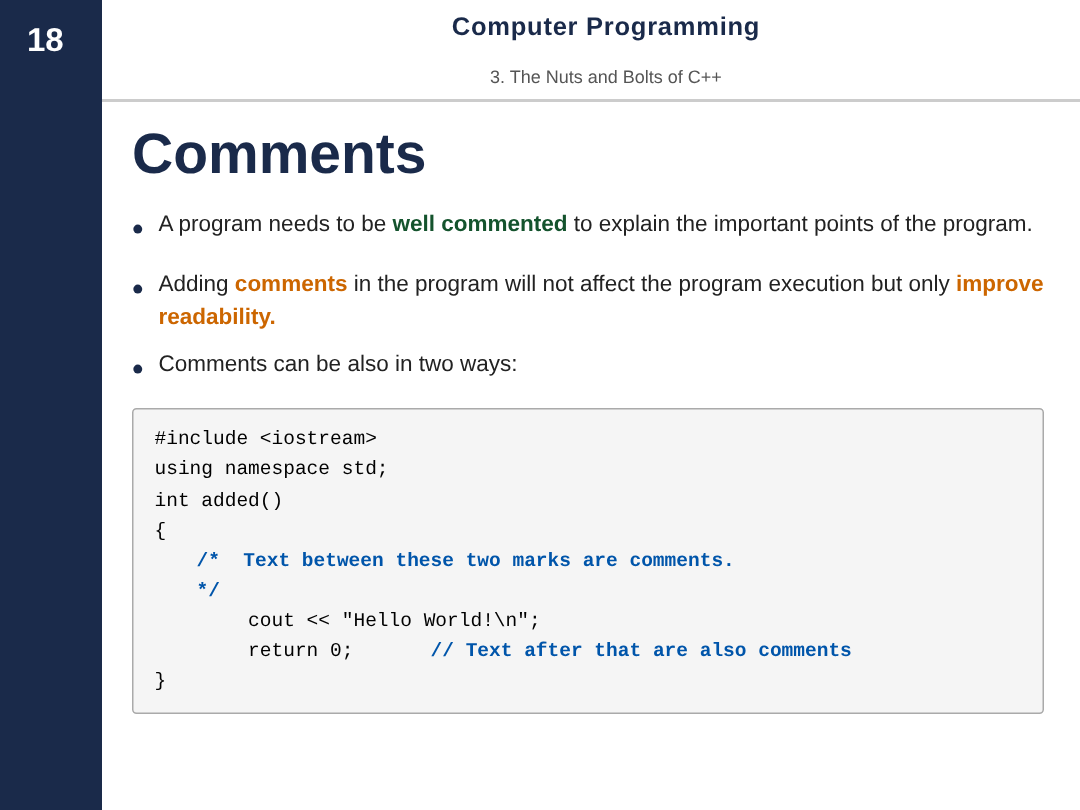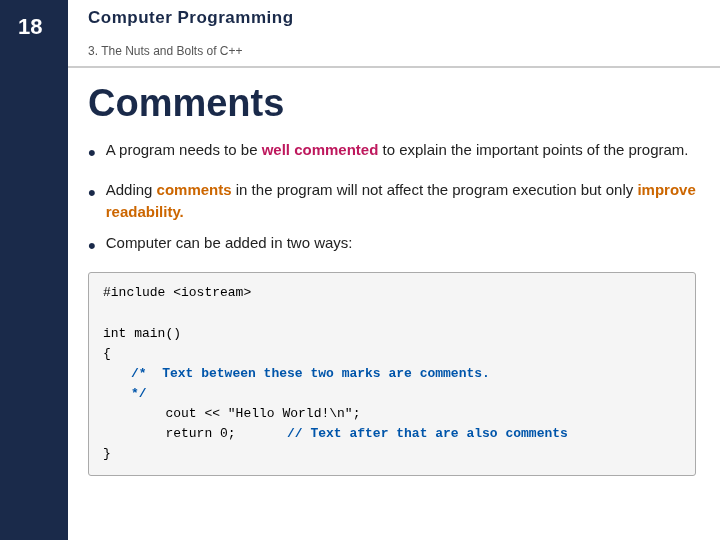--- a/index.html
+++ b/index.html
@@ -44,20 +44,21 @@
       top: 0;
       left: 68px;
       right: 0;
       height: 68px;
       background: #ffffff;
       border-bottom: 2px solid #cccccc;
       display: flex;
       flex-direction: column;
       justify-content: center;
       padding-left: 20px;
+      text-align: center;
     }
 
     .header-title {
       font-size: 17px;
       font-weight: bold;
       color: #1a2a4a;
       letter-spacing: 0.5px;
     }
 
     .header-subtitle {
@@ -109,21 +110,21 @@
 
     .bullet-dot {
       color: #1a2a4a;
       font-size: 22px;
       margin-right: 10px;
       margin-top: -2px;
       flex-shrink: 0;
     }
 
     .highlight-green {
-      color: #be185d;
+      color: #14532d;
       font-weight: bold;
     }
 
     .highlight-orange {
       color: #cc6600;
       font-weight: bold;
     }
 
     
     .code-block {
@@ -197,30 +198,30 @@
       <li class="bullet-item">
         <span class="bullet-dot">•</span>
         <span>
           Adding <span class="highlight-orange">comments</span> in the program will not affect the program execution but only <span class="highlight-orange">improve readability.</span>
         </span>
       </li>
 
       <li class="bullet-item">
         <span class="bullet-dot">•</span>
         <span>
-          Computer can be added in two ways:
+          Comments can be also in two ways:
         </span>
       </li>
 
     </ul>
 
     <div class="code-block">
       <span class="code-normal">#include &lt;iostream&gt;</span><br>
-      <br>
-      <span class="code-normal">int main()</span><br>
+      <span class="code-normal">using namespace std;</span><br>
+      <span class="code-normal">int added()</span><br>
       <span class="code-normal">{</span><br>
       <span class="code-comment">/*&nbsp; Text between these two marks are comments.</span><br>
       <span class="code-comment">*/</span><br>
       <span class="code-normal">&nbsp;&nbsp;&nbsp;&nbsp;&nbsp;&nbsp;&nbsp;&nbsp;cout &lt;&lt; "Hello World!\n";</span><br>
       <span class="code-normal">&nbsp;&nbsp;&nbsp;&nbsp;&nbsp;&nbsp;&nbsp;&nbsp;return 0;&nbsp;&nbsp; <span class="code-comment">// Text after that are also comments</span></span><br>
       <span class="code-normal">}</span>
     </div>
 
   </div>
 

